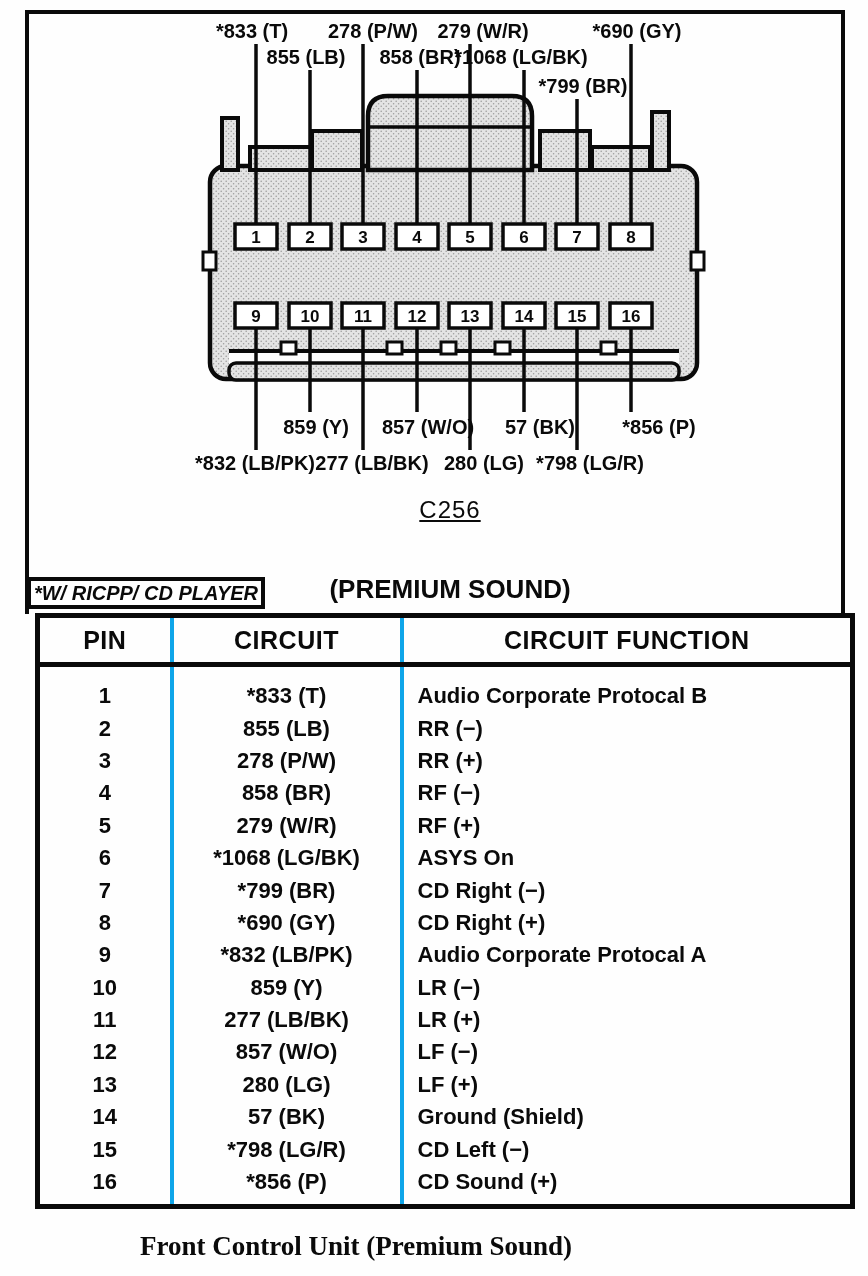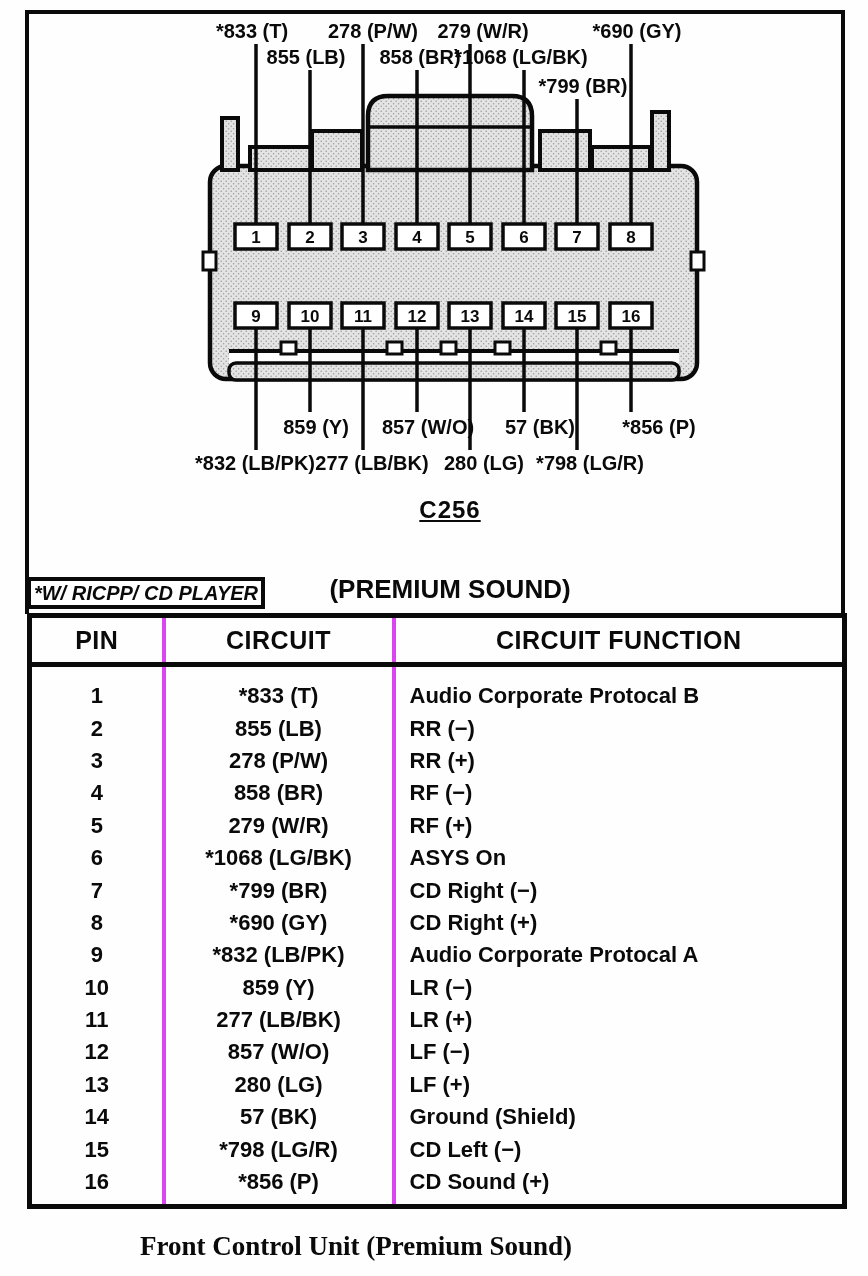--- a/index.html
+++ b/index.html
@@ -4,37 +4,37 @@
 <style>
   html,body{margin:0;padding:0;background:#fff;}
   .page{position:relative;width:868px;height:1276px;background:#fefefe;overflow:hidden;
         font-family:"Liberation Sans",sans-serif;color:#0a0a0a;}
   .frame{position:absolute;left:25px;top:10px;width:820px;height:604px;
          box-sizing:border-box;border:4px solid #0a0a0a;border-bottom:none;}
   .connector-svg{position:absolute;left:0;top:0;}
   .svg-label{font-family:"Liberation Sans",sans-serif;font-weight:700;font-size:20px;fill:#0a0a0a;}
   .pin-num{font-family:"Liberation Sans",sans-serif;font-weight:700;font-size:17px;fill:#0a0a0a;}
   .connector-id{position:absolute;left:50px;top:496px;width:800px;text-align:center;
-        font-size:24px;font-weight:700;text-decoration:underline;letter-spacing:1px;}
+        font-size:24px;font-weight:400;text-decoration:underline;letter-spacing:1px;}
   .unit-title{position:absolute;left:50px;top:544px;width:800px;text-align:center;
         font-size:26px;font-weight:700;line-height:30px;}
   .unit-subtitle{position:absolute;left:50px;top:574px;width:800px;text-align:center;
         font-size:26px;font-weight:700;line-height:30px;}
   .note-box{position:absolute;left:27px;top:577px;width:238px;height:32px;
         box-sizing:border-box;border:4px solid #0a0a0a;background:#fff;z-index:3;
         display:flex;align-items:center;justify-content:center;
         font-size:20px;font-weight:700;white-space:nowrap;font-style:italic;}
-  table.pin-table{position:absolute;left:27px;top:613px;width:820px;
+  table.pin-table{position:absolute;left:35px;top:613px;width:820px;
         border-collapse:collapse;table-layout:fixed;background:#fefefe;
         border:5px solid #0a0a0a;}
   table.pin-table col.c-pin{width:134px;}
   table.pin-table col.c-circuit{width:230px;}
   table.pin-table th{border-bottom:5px solid #0a0a0a;height:44px;
         font-size:25px;font-weight:700;text-align:center;letter-spacing:0.5px;padding:0;}
-  table.pin-table th,table.pin-table td{border-left:4px solid #d946ef;}
+  table.pin-table th,table.pin-table td{border-left:4px solid #0ea5e9;}
   table.pin-table th:first-child,table.pin-table td:first-child{border-left:none;}
   table.pin-table td{height:32.4px;padding:0;font-size:22px;font-weight:600;
         line-height:1;vertical-align:middle;}
   table.pin-table td:nth-child(1){text-align:center;}
   table.pin-table td:nth-child(2){text-align:center;}
   table.pin-table td:nth-child(3){text-align:left;padding-left:14px;}
   table.pin-table tbody tr:first-child td{padding-top:13px;}
   table.pin-table tbody tr:last-child td{padding-bottom:6px;}
   .caption{position:absolute;left:0;top:1231px;width:712px;text-align:center;
         font-family:"Liberation Serif",serif;font-weight:700;font-size:27px;}

